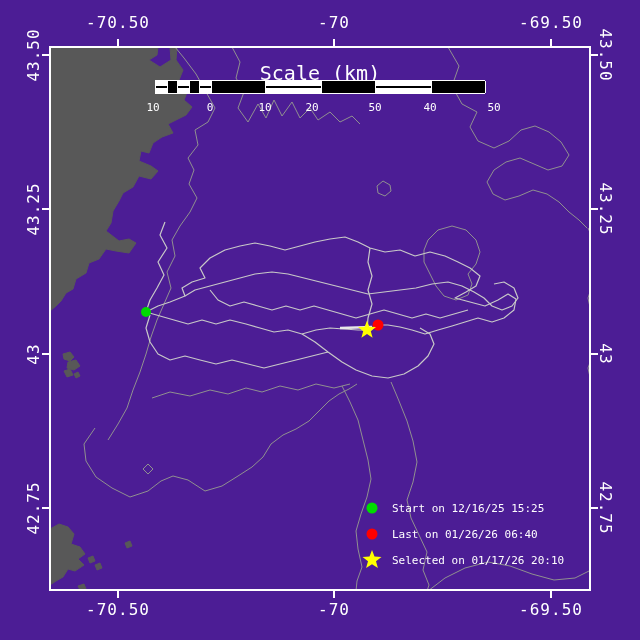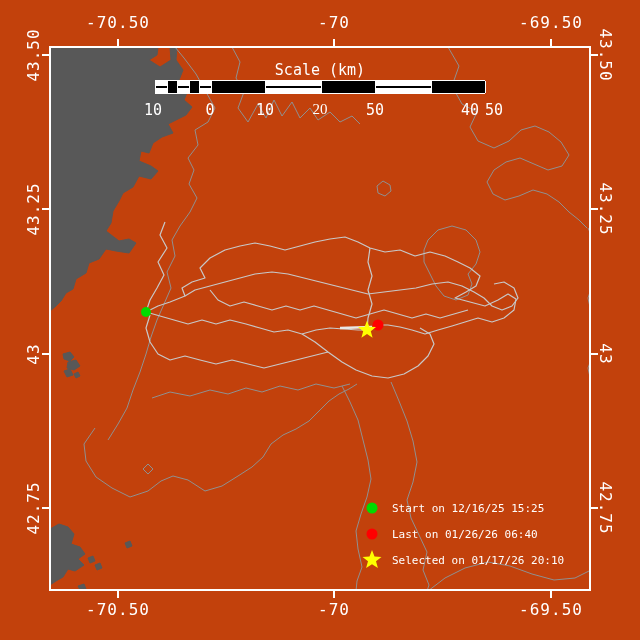--- a/index.html
+++ b/index.html
@@ -1,33 +1,33 @@
 <!DOCTYPE html>
 <html><head>
 <meta charset="utf-8">
 <style>
   html,body{margin:0;padding:0;background:#000;}
-  .stage{position:relative;width:640px;height:640px;background:#c2410c;overflow:hidden;
+  .stage{position:relative;width:640px;height:640px;background:#4c1d95;overflow:hidden;
          font-family:"DejaVu Sans Mono","Liberation Mono",monospace;color:#fff;}
   svg{position:absolute;left:0;top:0;}
   #frame{position:absolute;left:49px;top:46px;width:542px;height:545px;
          border:2px solid #fff;box-sizing:border-box;}
   .tick{position:absolute;background:#fff;}
   .axis-label{position:absolute;font-size:16px;white-space:nowrap;
               transform:translate(-50%,-50%);letter-spacing:1px;}
   .axis-label.vleft{transform:translate(-50%,-50%) rotate(-90deg);}
   .axis-label.vright{transform:translate(-50%,-50%) rotate(90deg);}
-  #scale-title{position:absolute;left:320px;top:61px;font-size:15px;
+  #scale-title{position:absolute;left:320px;top:61px;font-size:20px;
                transform:translate(-50%,0);white-space:nowrap;}
   #scale-bar{position:absolute;left:155px;top:80px;width:330px;height:14px;
              border:1px solid #fff;box-sizing:border-box;background:#000;}
   .seg{position:absolute;top:0;height:12px;}
   .seg.filled{background:linear-gradient(to bottom,#fff 0,#fff 5px,#000 5px,#000 7px,#fff 7px,#fff 12px);}
   .seg.empty{background:#000;border-left:1px solid #fff;border-right:1px solid #fff;box-sizing:border-box;}
-  .scale-num{position:absolute;font-size:15px;transform:translate(-50%,0);top:101px;}
+  .scale-num{position:absolute;font-size:11px;transform:translate(-50%,0);top:101px;}
   .legend-label{position:absolute;font-size:11px;transform:translateY(-50%);
                 white-space:nowrap;}
   .legend-sym{position:absolute;}
 </style>
 </head>
 <body>
 
 <div class="stage">
   <svg id="map-svg" width="640" height="640" viewBox="0 0 640 640">
     <defs>
@@ -117,23 +117,23 @@
       <div class="seg empty" style="left: 55px; width: 55px;"></div>
       <div class="seg filled" style="left: 110px; width: 55px;"></div>
       <div class="seg empty" style="left: 165px; width: 55px;"></div>
       <div class="seg filled" style="left: 220px; width: 55px;"></div>
       <div class="seg empty" style="left: 275px; width: 55px;"></div>
     </div>
   <div id="scale-nums">
       <div class="scale-num" style="left: 153px;">10</div>
       <div class="scale-num" style="left: 210px;">0</div>
       <div class="scale-num" style="left: 265px;">10</div>
-      <div class="scale-num" style="left: 320px; font-family: Liberation Serif, serif;">20</div>
+      <div class="scale-num" style="left: 312px;">20</div>
       <div class="scale-num" style="left: 375px;">50</div>
-      <div class="scale-num" style="left: 430px; margin-left: 40px;">40</div>
+      <div class="scale-num" style="left: 430px;">40</div>
       <div class="scale-num" style="left: 481px; margin-left: 13px;">50</div>
     </div>
 
   <div id="legend">
       <svg width="26" height="26" viewBox="-13 -13 26 26" class="legend-sym" style="left: 359px; top: 495px; position: absolute;">
         <circle cx="0" cy="0" r="5.5" fill="#00dc00"></circle>
       </svg>
       <div class="legend-label" style="left: 392px; top: 508px;">Start on 12/16/25 15:25</div>
       <svg width="26" height="26" viewBox="-13 -13 26 26" class="legend-sym" style="left: 359px; top: 521px; position: absolute;">
         <circle cx="0" cy="0" r="5.5" fill="#ff0000"></circle>

